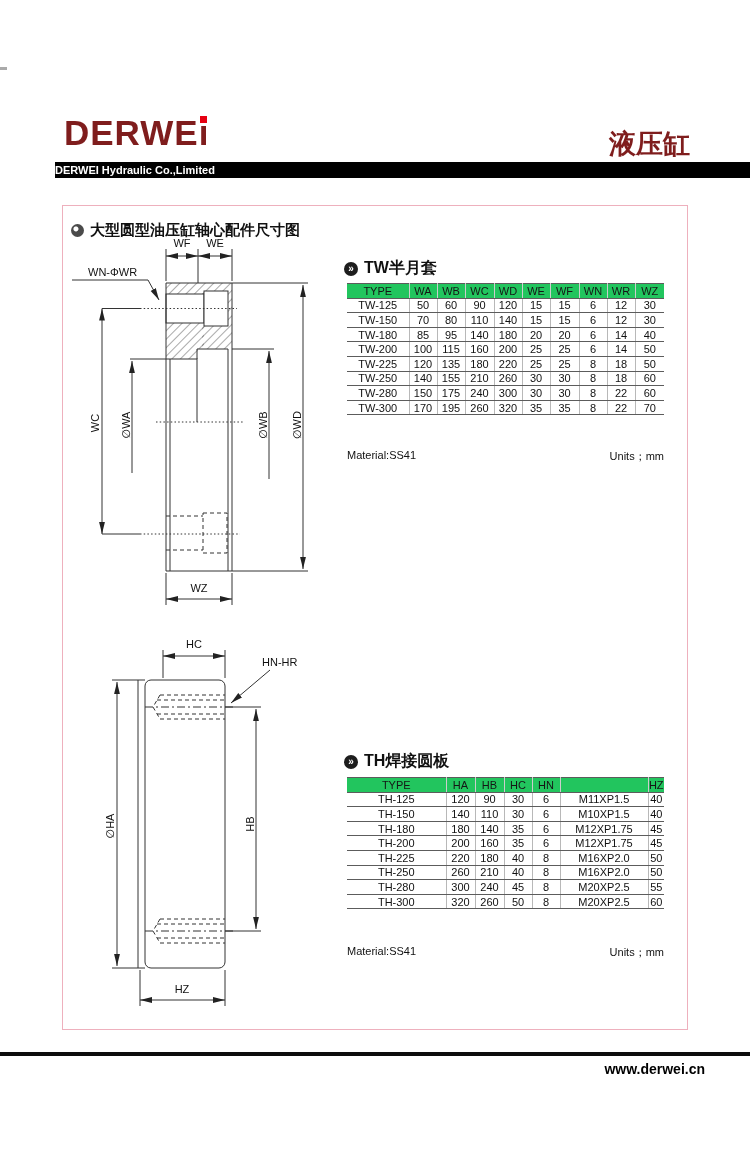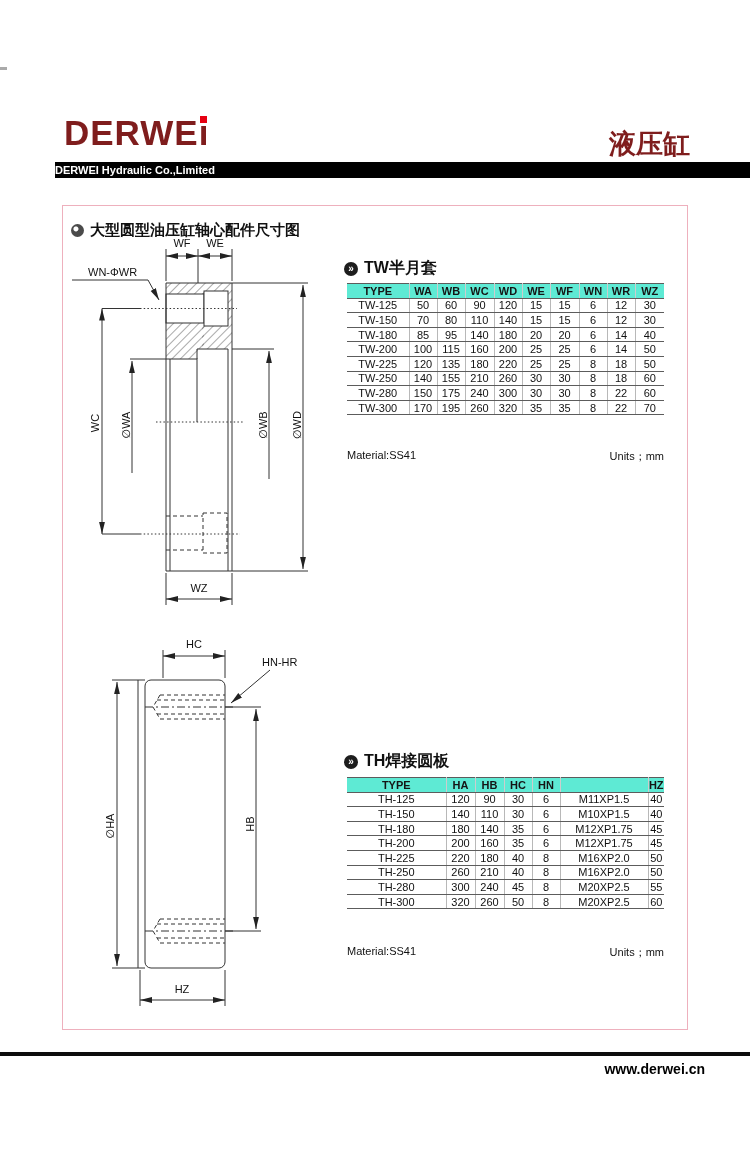--- a/index.html
+++ b/index.html
@@ -19,21 +19,21 @@
   .sec-bullet{width:13px;height:13px;border-radius:50%;
               background:radial-gradient(circle at 38% 38%, #ffffff 0 2px, #4a4a4a 3px);}
   .sec-title{font-size:15px;font-weight:bold;}
   .tbl-head{position:absolute;display:flex;align-items:center;gap:6px;}
   .tbl-bullet{width:14px;height:14px;border-radius:50%;background:#1d1d1d;color:#fff;
               font-size:10px;font-weight:bold;line-height:13px;text-align:center;}
   .tbl-title{font-size:16px;font-weight:bold;}
   
   table.dim{border-collapse:collapse;table-layout:fixed;font-size:11px;position:absolute;
             border-top:1px solid #5c5c5c;}
-  table.dim th{background:#5eead4;font-weight:bold;color:#151515;
+  table.dim th{background:#22c55e;font-weight:normal;color:#151515;
                border-bottom:1px solid #5c5c5c;border-right:1px solid #cdcdcd;}
   table.dim td{border-bottom:1px solid #5c5c5c;border-right:1px solid #b8b8b8;color:#111;}
   table.dim th:last-child, table.dim td:last-child{border-right:none;}
   table.dim th, table.dim td{height:13.6px;padding:0;text-align:center;line-height:12px;
                              overflow:hidden;white-space:nowrap;}
   .tbl-foot{position:absolute;display:flex;justify-content:space-between;font-size:11px;color:#111;margin-top:33px;}
   
   svg{position:absolute;}
   svg .ln{stroke:#333;stroke-width:1;fill:none;}
   svg .dash{stroke-dasharray:4,3;}

